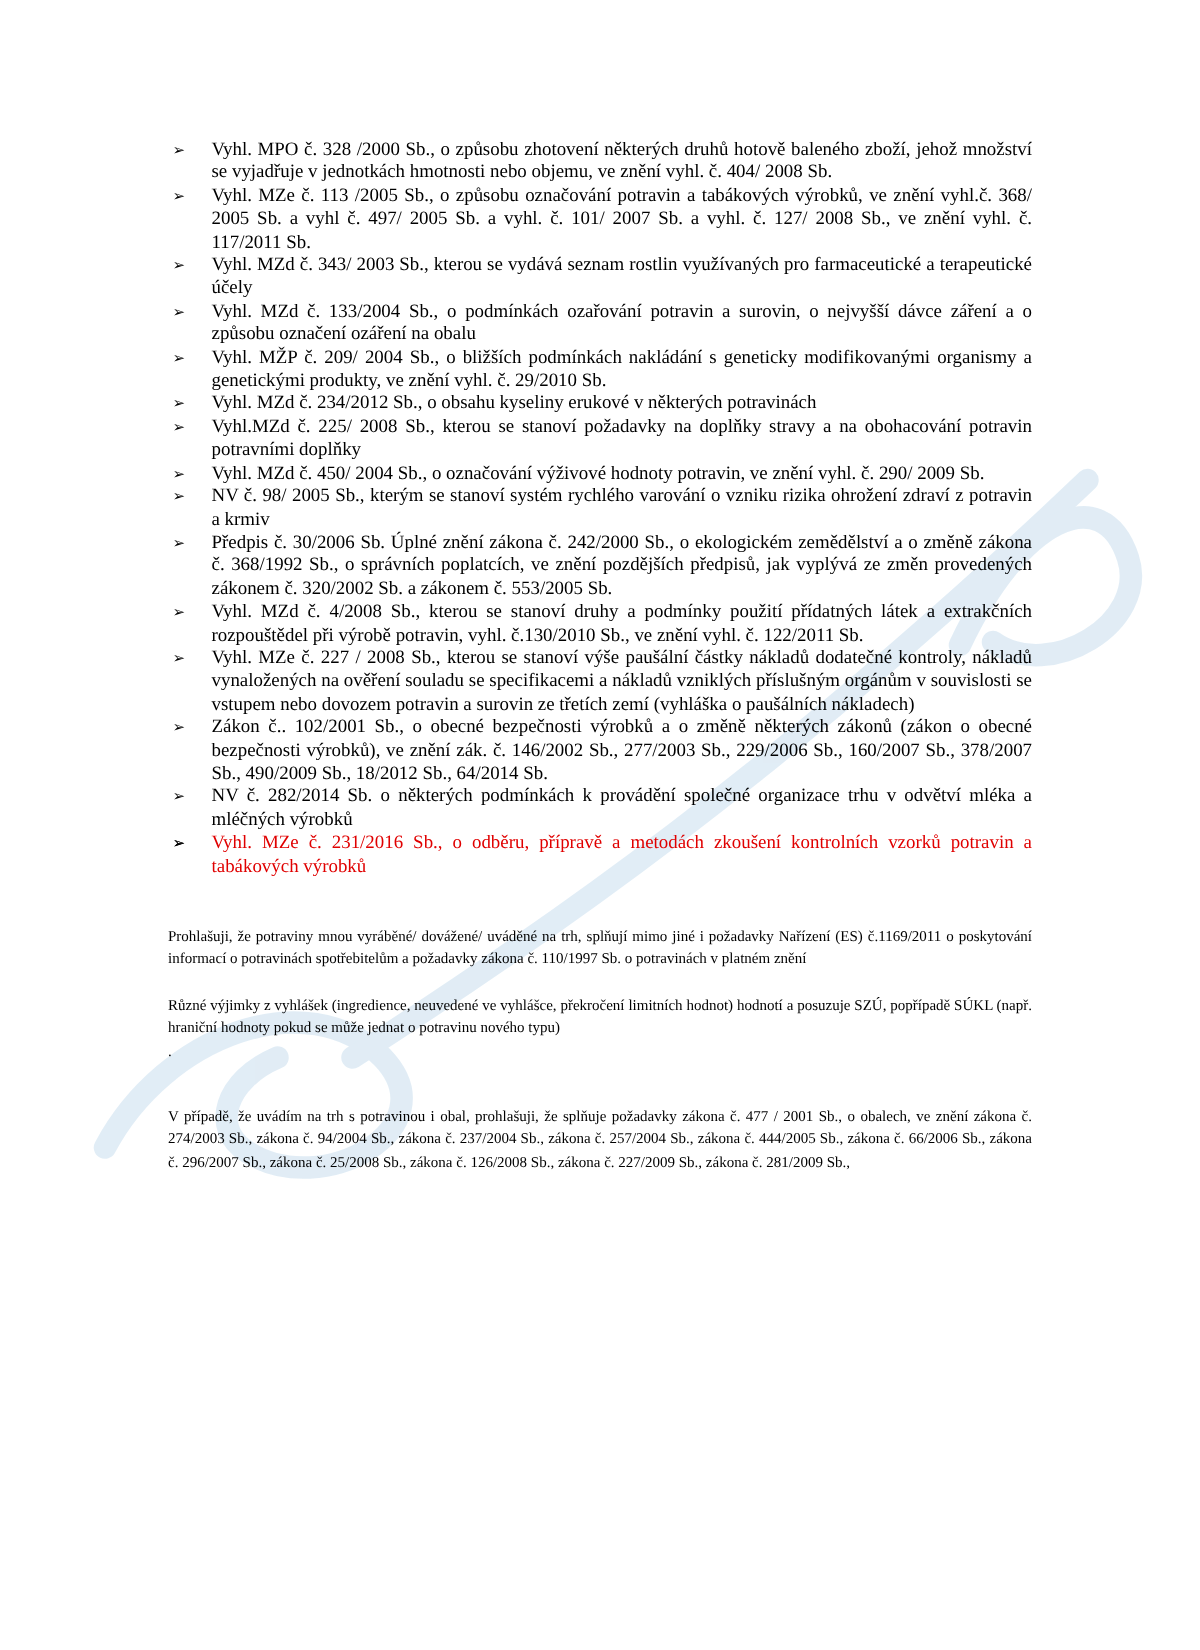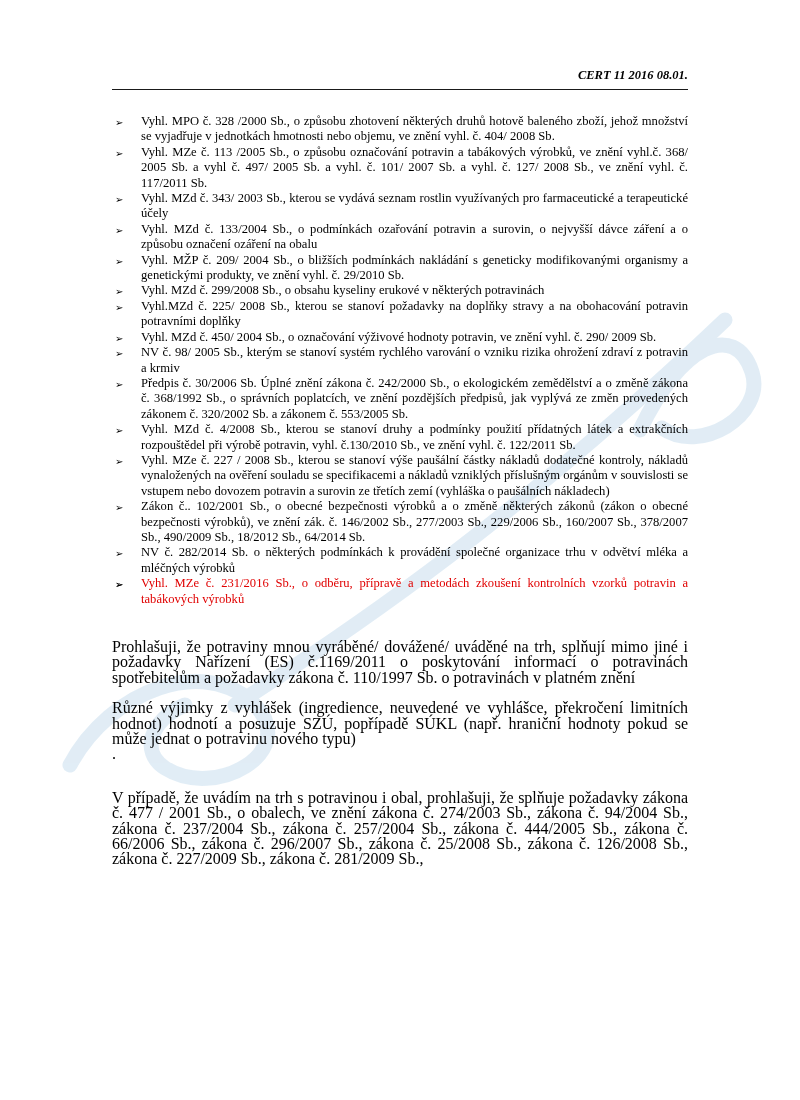--- a/index.html
+++ b/index.html
@@ -16,21 +16,21 @@
     padding-bottom:6px; border-bottom:1px solid #1a1a1a;
   }
   .reg-list { list-style:none; margin-top:24px; }
   .reg-list li {
     position:relative; padding-left:29px;
     font-size:12.6px; line-height:15.4px; text-align:justify;
   }
   .marker { position:absolute; left:3px; top:1px; font-size:10px; color:#000; }
   .b { font-weight:normal; }
   .paras .para {
-    font-size:16px; line-height:15.4px; text-align:justify; margin-top:15px;
+    font-size:10px; line-height:15.4px; text-align:justify; margin-top:15px;
   }
   .paras .para.gap-xl { margin-top:32px; }
   .paras .para.dot { margin-top:0; }
   .paras .para.gap-lg { margin-top:28px; }
   .footer {
     position:absolute; left:112px; right:112px; top:984px;
     border-top:1px solid #1a1a1a; text-align:center;
     font-size:12.5px; padding-top:5px;
   }
 </style>
@@ -42,31 +42,28 @@
   <svg class="watermark" width="800" height="1100" viewBox="0 0 800 1100" aria-hidden="true">
     <g fill="none" stroke-linecap="round" stroke-linejoin="round" opacity="0.45" stroke-width="15" stroke="#bdd7ea">
       <path d="M70,765 C110,690 205,655 255,705 C300,752 215,800 165,768 C140,752 150,720 185,705"></path>
       <path d="M235,705 C360,625 520,515 725,320"></path>
       <path d="M640,430 C680,345 735,320 752,372 C766,415 700,455 662,428"></path>
     </g>
   </svg>
 
   <div class="content">
 
-    <div class="header-line">
-      <span>CERT 11 2016 08.01.</span>
-    </div>
 
     <ul class="reg-list">
         <li><span class="marker">➢</span><span class="li-text"><span class="b">Vyhl. MPO č. 328 /2000 Sb.,</span><span> o způsobu zhotovení některých druhů hotově baleného zboží, jehož množství se vyjadřuje v jednotkách hmotnosti nebo objemu, </span><span class="b">ve znění vyhl. č. 404/ 2008 Sb.</span></span></li>
         <li><span class="marker">➢</span><span class="li-text"><span class="b">Vyhl. MZe č. 113 /2005 Sb.,</span><span> o způsobu označování potravin a tabákových výrobků, ve znění </span><span class="b">vyhl.č. 368/ 2005 Sb. a vyhl č. 497/ 2005 Sb. a vyhl. č. 101/ 2007 Sb. a vyhl. č. 127/ 2008 Sb., ve znění vyhl. č. 117/2011 Sb.</span></span></li>
         <li><span class="marker">➢</span><span class="li-text"><span class="b">Vyhl. MZd č. 343/ 2003 Sb.,</span><span> kterou se vydává seznam rostlin využívaných pro farmaceutické a terapeutické účely</span></span></li>
         <li><span class="marker">➢</span><span class="li-text"><span class="b">Vyhl. MZd č. 133/2004 Sb.,</span><span> o podmínkách ozařování potravin a surovin, o nejvyšší dávce záření a o způsobu označení ozáření na obalu</span></span></li>
         <li><span class="marker">➢</span><span class="li-text"><span class="b">Vyhl. MŽP č. 209/ 2004 Sb.,</span><span> o bližších podmínkách nakládání s geneticky modifikovanými organismy a genetickými produkty, ve znění </span><span class="b">vyhl. č. 29/2010 Sb.</span></span></li>
-        <li><span class="marker">➢</span><span class="li-text"><span class="b">Vyhl. MZd č. 299/2008 Sb.,</span><span> o obsahu kyseliny erukové v některých potravinách</span></span></li>
+        <li><span class="marker">➢</span><span class="li-text"><span class="b">Vyhl. MZd č. 234/2012 Sb.,</span><span> o obsahu kyseliny erukové v některých potravinách</span></span></li>
         <li><span class="marker">➢</span><span class="li-text"><span class="b">Vyhl.MZd č. 225/ 2008 Sb.,</span><span> kterou se stanoví požadavky na doplňky stravy a na obohacování potravin potravními doplňky</span></span></li>
         <li><span class="marker">➢</span><span class="li-text"><span class="b">Vyhl. MZd č. 450/ 2004 Sb.,</span><span> o označování výživové hodnoty potravin, </span><span class="b">ve znění vyhl. č. 290/ 2009 Sb.</span></span></li>
         <li><span class="marker">➢</span><span class="li-text"><span class="b">NV č. 98/ 2005 Sb.,</span><span> kterým se stanoví systém rychlého varování o vzniku rizika ohrožení zdraví z potravin a krmiv</span></span></li>
         <li><span class="marker">➢</span><span class="li-text"><span class="b">Předpis č. 30/2006 Sb. Úplné znění zákona č. 242/2000 Sb.,</span><span> o ekologickém zemědělství a o změně zákona č. 368/1992 Sb., o správních poplatcích, ve znění pozdějších předpisů, jak vyplývá ze změn provedených zákonem č. 320/2002 Sb. a zákonem č. 553/2005 Sb.</span></span></li>
         <li><span class="marker">➢</span><span class="li-text"><span class="b">Vyhl. MZd č. 4/2008 Sb.,</span><span> kterou se stanoví druhy a podmínky použití přídatných látek a extrakčních rozpouštědel při výrobě potravin, </span><span class="b">vyhl. č.130/2010 Sb.,</span><span> ve znění </span><span class="b">vyhl. č. 122/2011 Sb.</span></span></li>
         <li><span class="marker">➢</span><span class="li-text"><span class="b">Vyhl</span><span>. </span><span class="b">MZe č. 227 / 2008 Sb.,</span><span> kterou se stanoví výše paušální částky nákladů dodatečné kontroly, nákladů vynaložených na ověření souladu se specifikacemi a nákladů vzniklých příslušným orgánům v souvislosti se vstupem nebo dovozem potravin a surovin ze třetích zemí (vyhláška o paušálních nákladech)</span></span></li>
         <li><span class="marker">➢</span><span class="li-text"><span class="b">Zákon č.. 102/2001</span><span> Sb., o obecné bezpečnosti výrobků a o změně některých zákonů (zákon o obecné bezpečnosti výrobků), ve znění </span><span class="b">zák. č. 146/2002 Sb., 277/2003 Sb., 229/2006 Sb., 160/2007 Sb., 378/2007 Sb., 490/2009 Sb., 18/2012 Sb., 64/2014 Sb.</span></span></li>
         <li><span class="marker">➢</span><span class="li-text"><span class="b">NV č. 282/2014 Sb.</span><span> o některých podmínkách k provádění společné organizace trhu v odvětví mléka a mléčných výrobků</span></span></li>
         <li><span class="marker">➢</span></li>
         <li><span class="marker">➢</span><span class="li-text" style="color: rgb(224, 0, 0);"><span class="b">Vyhl. MZe č. 231/2016 Sb.,</span><span> o odběru, přípravě a metodách zkoušení kontrolních vzorků potravin a tabákových výrobků</span></span></li>

